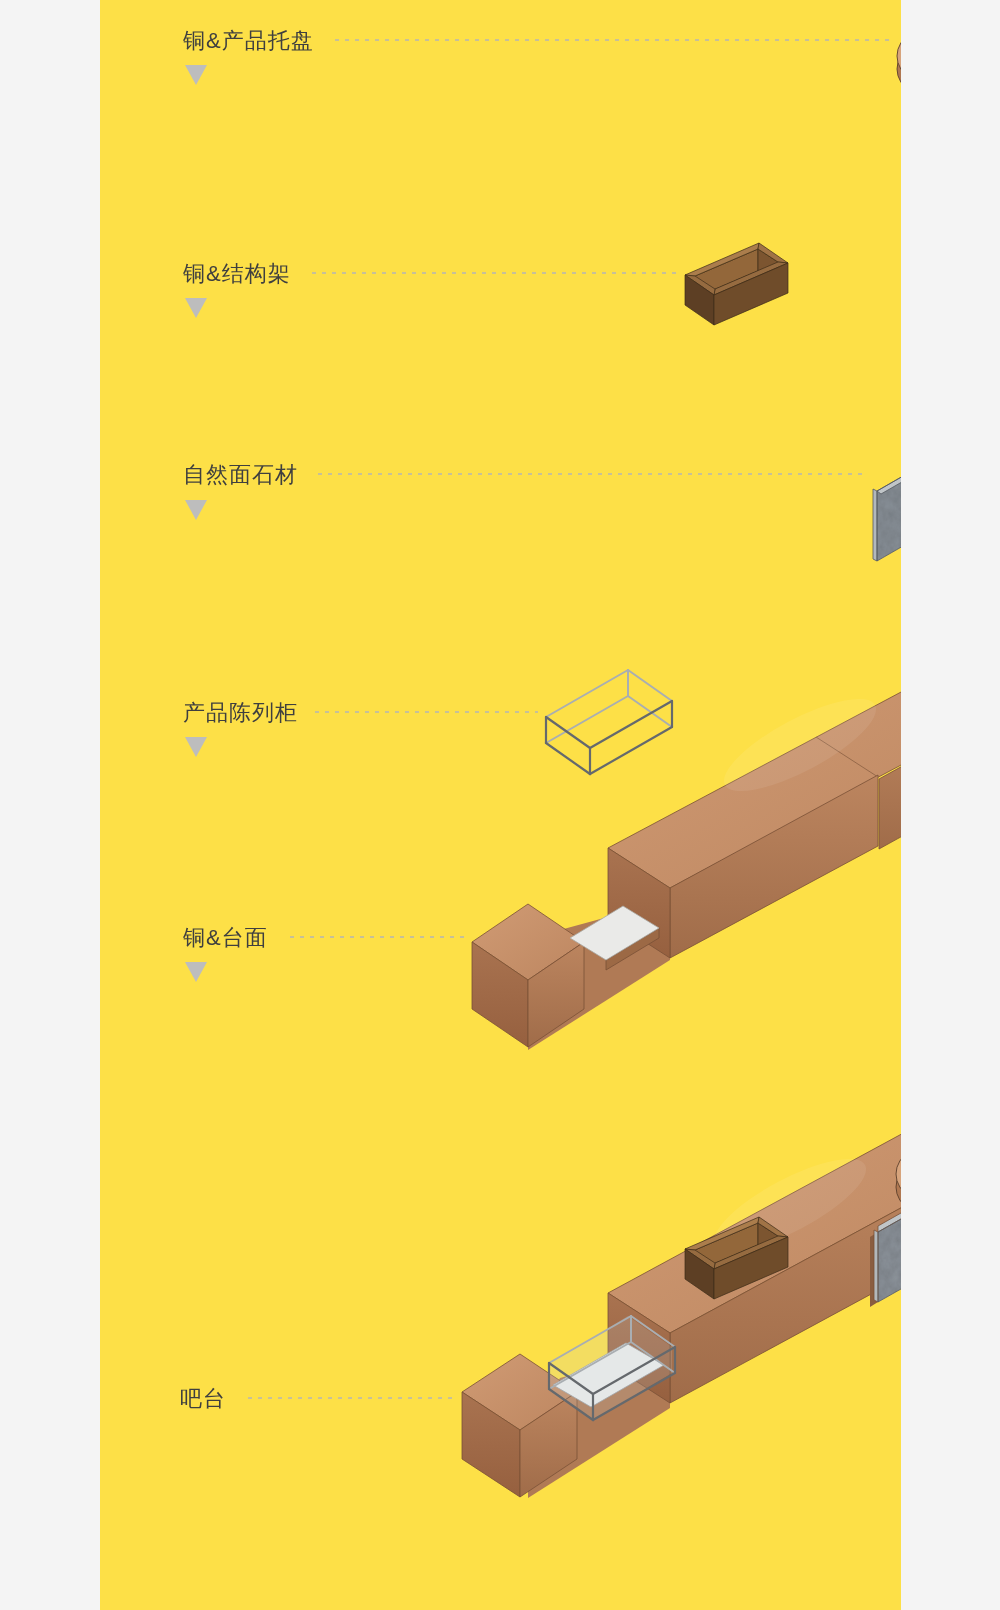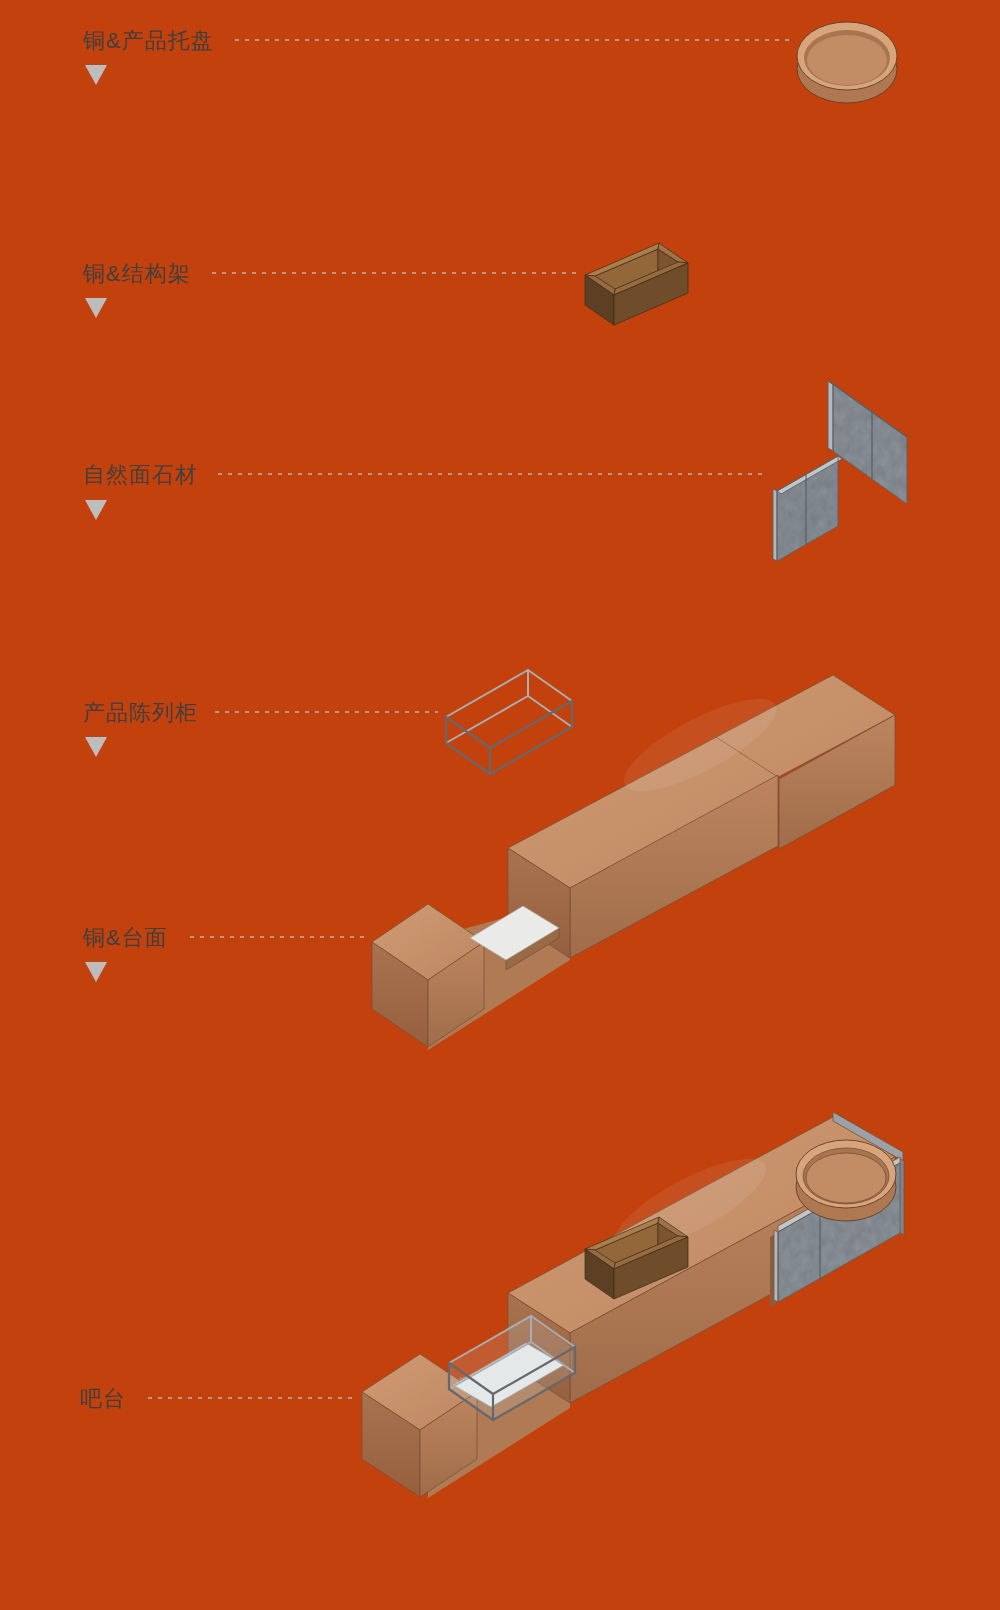--- a/index.html
+++ b/index.html
@@ -1,18 +1,18 @@
 <!DOCTYPE html>
 <html><head>
 <meta charset="utf-8">
 <style>
   html,body{margin:0;padding:0;background:#f4f4f4;}
   .canvas{
-    position:relative;width:1000px;height:1610px;margin:0 auto;
-    background:#c2410c;overflow:hidden;
+    position:relative;width:801px;height:1610px;margin:0 auto;
+    background:#fde047;overflow:hidden;
     font-family:"Liberation Sans","DejaVu Sans",sans-serif;
   }
   svg{display:block;}
   text.legend{
     font-family:"Liberation Sans","DejaVu Sans",sans-serif;
     font-size:22px;letter-spacing:1px;fill:#3f3f3f;
   }
 </style>
 </head>
 <body>

